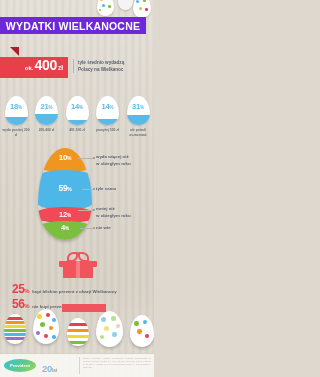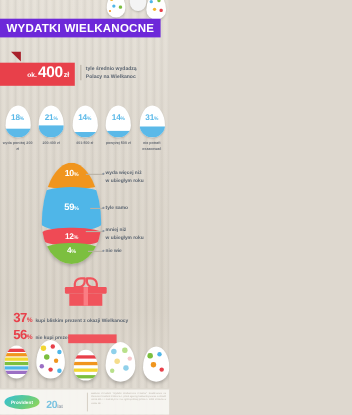--- a/index.html
+++ b/index.html
@@ -303,21 +303,21 @@
 <div id="gift">
   <div class="bowl"></div>
     <div class="bowr"></div>
   <div class="lid"></div>
     <div class="box"></div>
     <div class="vrib"></div>
 </div>
 
 <div id="stats">
   <div class="stat-row">
-    <span class="stat-num"><span>37</span><span class="s">%</span></span>
+    <span class="stat-num"><span>25</span><span class="s">%</span></span>
     <span class="stat-txt">kupi bliskim prezent z okazji Wielkanocy</span>
   </div>
   <div class="stat-row">
     <span class="stat-num"><span>56</span><span class="s">%</span></span>
     <span class="stat-txt">nie kupi prezentu</span>
   </div>
 </div>
 
 <div id="red-bar"></div>
 

